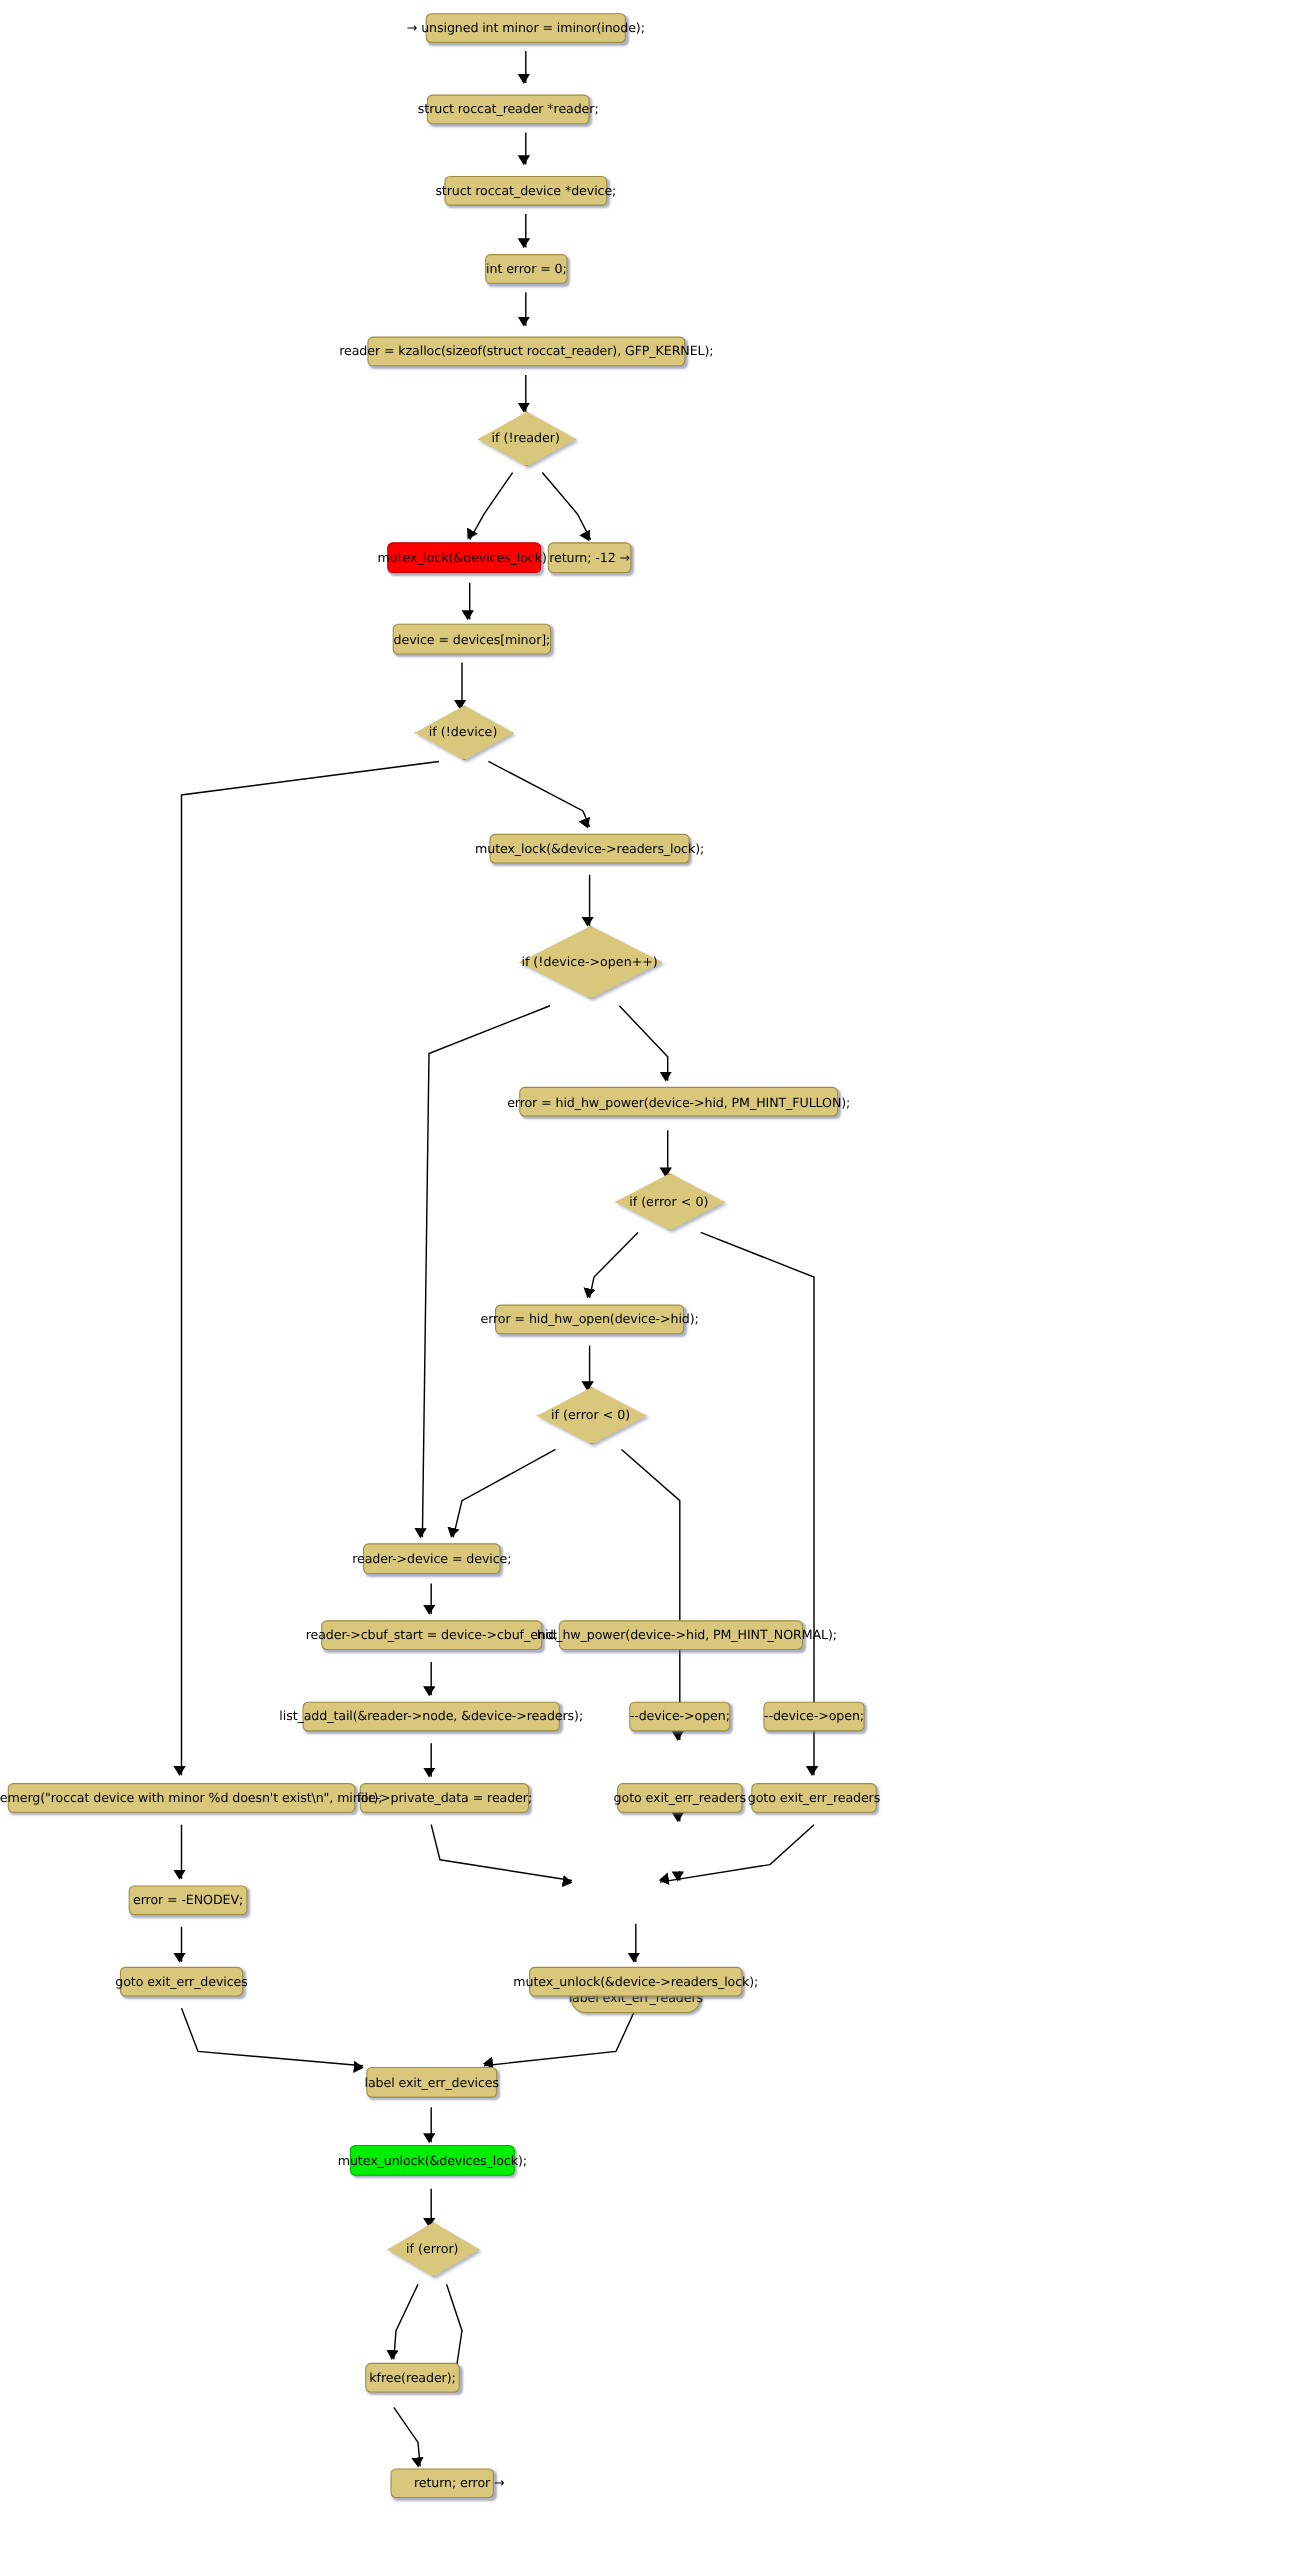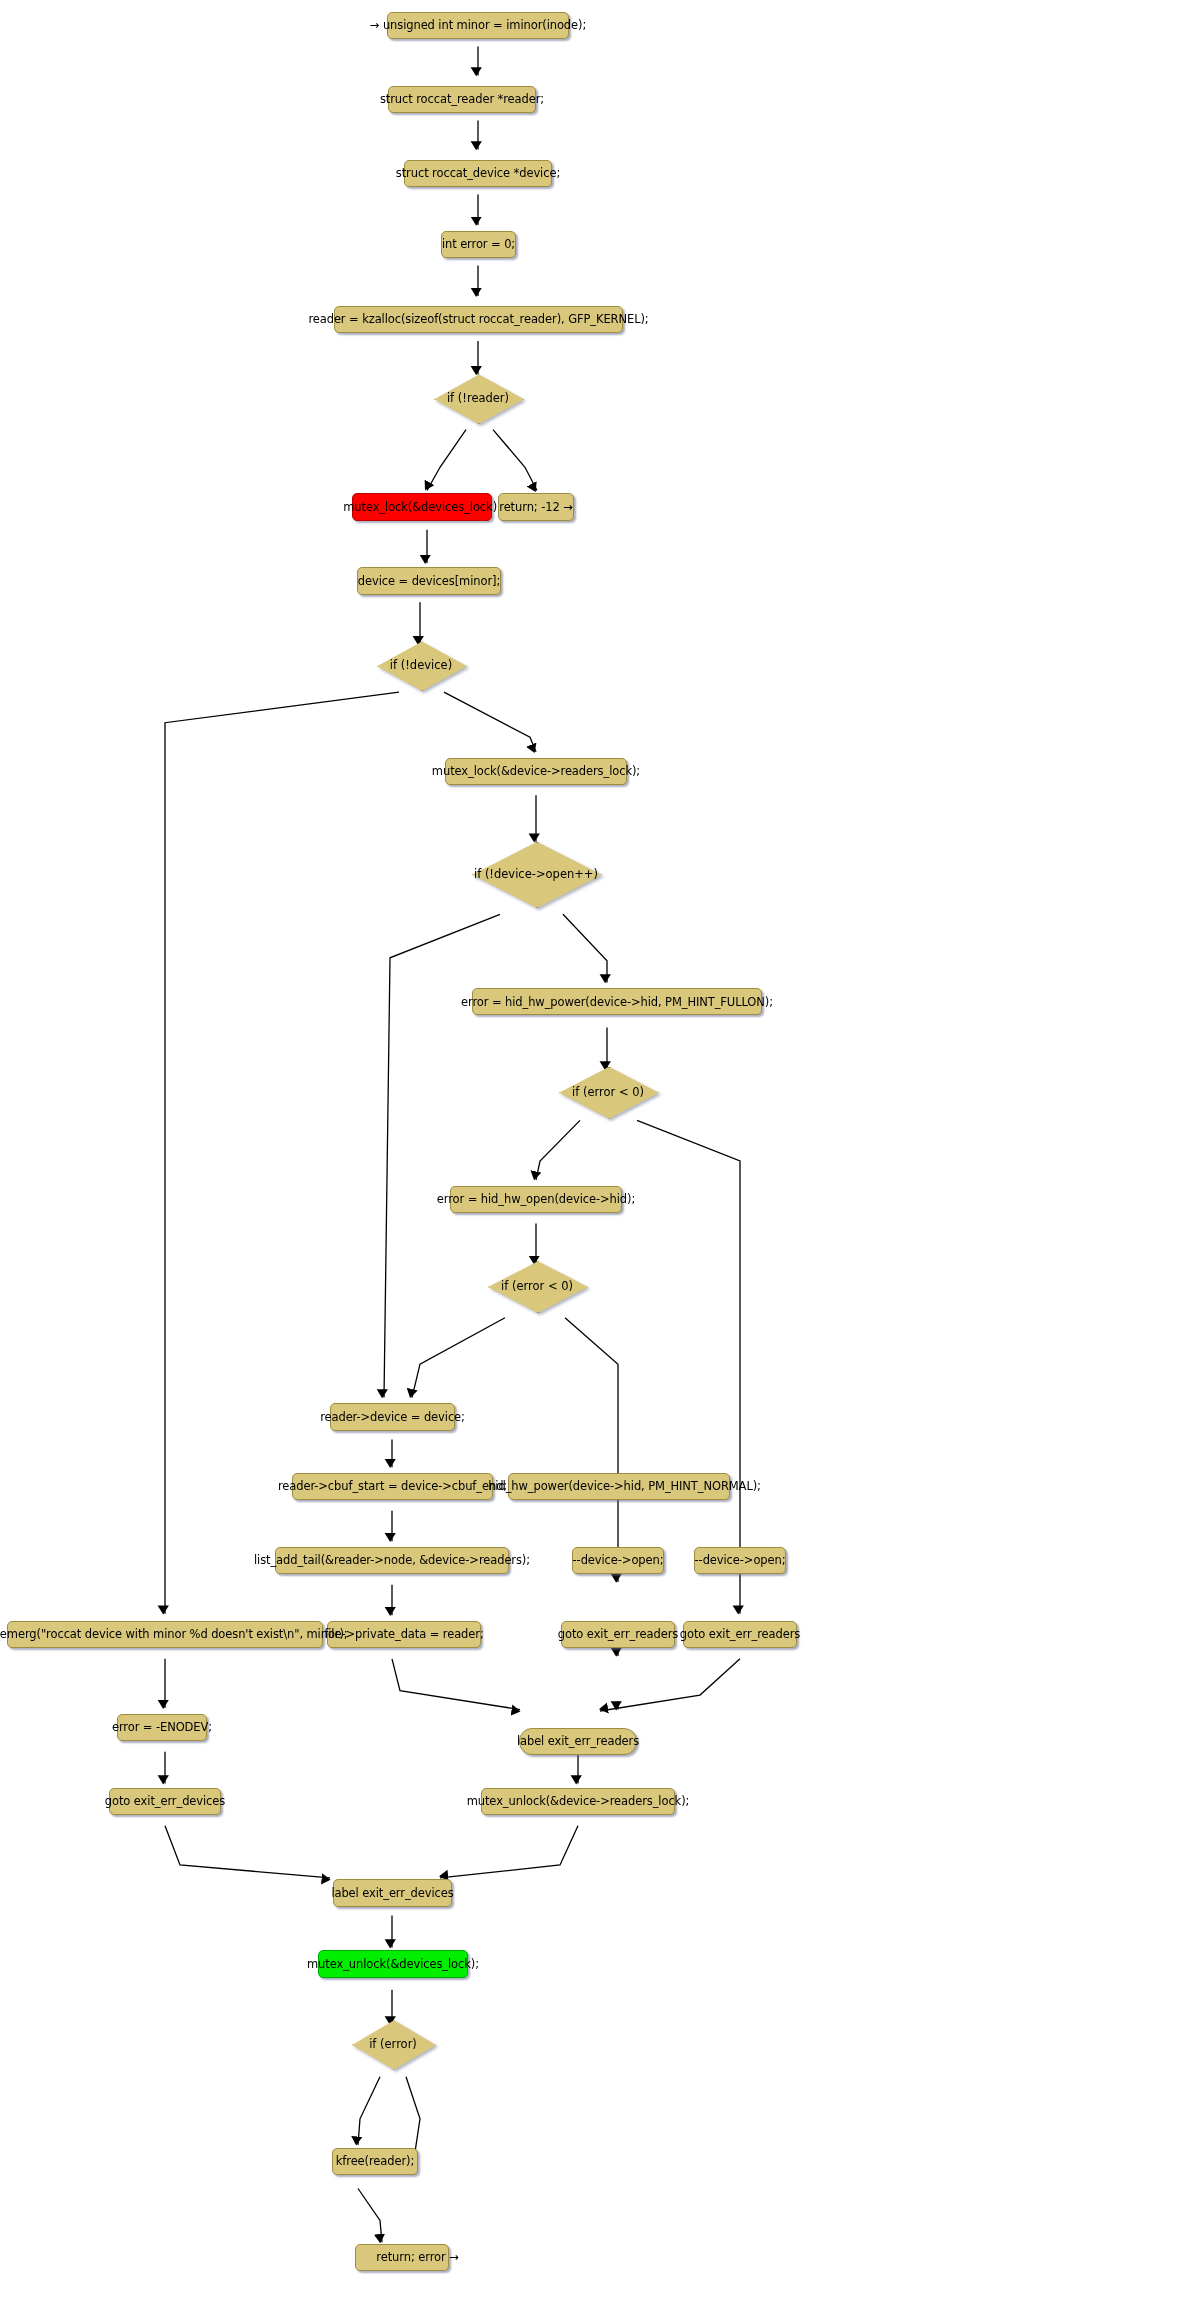--- a/index.html
+++ b/index.html
@@ -146,24 +146,24 @@
   <div class="node" style="left: 327px; top: 1621.05px; width: 154px; height: 27.1674px; font-size: 11.5px;">file-&gt;private_data = reader;</div>
 
   <div class="node" style="left: 508px; top: 1473.02px; width: 222px; height: 27.1674px; font-size: 11.5px; padding-left: 18px;">hid_hw_power(device-&gt;hid, PM_HINT_NORMAL);</div>
   <div class="node" style="left: 572px; top: 1547.03px; width: 92px; height: 27.1674px; font-size: 11.5px;">--device-&gt;open;</div>
   <div class="node" style="left: 561px; top: 1621.05px; width: 114px; height: 27.1674px; font-size: 11.5px;">goto exit_err_readers</div>
 
   <div class="node" style="left: 694px; top: 1547.03px; width: 92px; height: 27.1674px; font-size: 11.5px;">--device-&gt;open;</div>
   <div class="node" style="left: 683px; top: 1621.05px; width: 114px; height: 27.1674px; font-size: 11.5px;">goto exit_err_readers</div>
 
   <div class="node" style="left: 7px; top: 1621.05px; width: 316px; height: 27.1674px; font-size: 11.5px;">pr_emerg("roccat device with minor %d doesn't exist\n", minor);</div>
-  <div class="node" style="left: 117px; top: 1713.93px; width: 90px; height: 27.1674px; font-size: 11.5px; text-align: right;">error = -ENODEV;</div>
+  <div class="node" style="left: 117px; top: 1713.93px; width: 108px; height: 27.1674px; font-size: 11.5px; text-align: right;">error = -ENODEV;</div>
   <div class="node" style="left: 109px; top: 1787.94px; width: 112px; height: 27.1674px; font-size: 11.5px;">goto exit_err_devices</div>
 
-  <div class="node" style="left: 519px; top: 1728px; width: 118px; height: 27.1674px; font-size: 11.5px; border-radius: 13px;">label exit_err_readers</div>
+  <div class="node" style="left: 519px; top: 1803px; width: 118px; height: 27.1674px; font-size: 11.5px; border-radius: 13px;">label exit_err_readers</div>
   <div class="node" style="left: 481px; top: 1787.94px; width: 194px; height: 27.1674px; font-size: 11.5px;">mutex_unlock(&amp;device-&gt;readers_lock);</div>
 
   <div class="node" style="left: 333px; top: 1879.37px; width: 119px; height: 27.1674px; font-size: 11.5px;">label exit_err_devices</div>
   <div class="node green" style="left: 318px; top: 1950.48px; width: 150px; height: 27.1674px; font-size: 11.5px;">mutex_unlock(&amp;devices_lock);</div>
 
   <div class="diamond" style="left: 352px; top: 2020.14px; width: 82px; height: 47.601px;">
     <span class="dshape"></span>
     <span class="dlabel">if (error)</span>
   </div>
 

